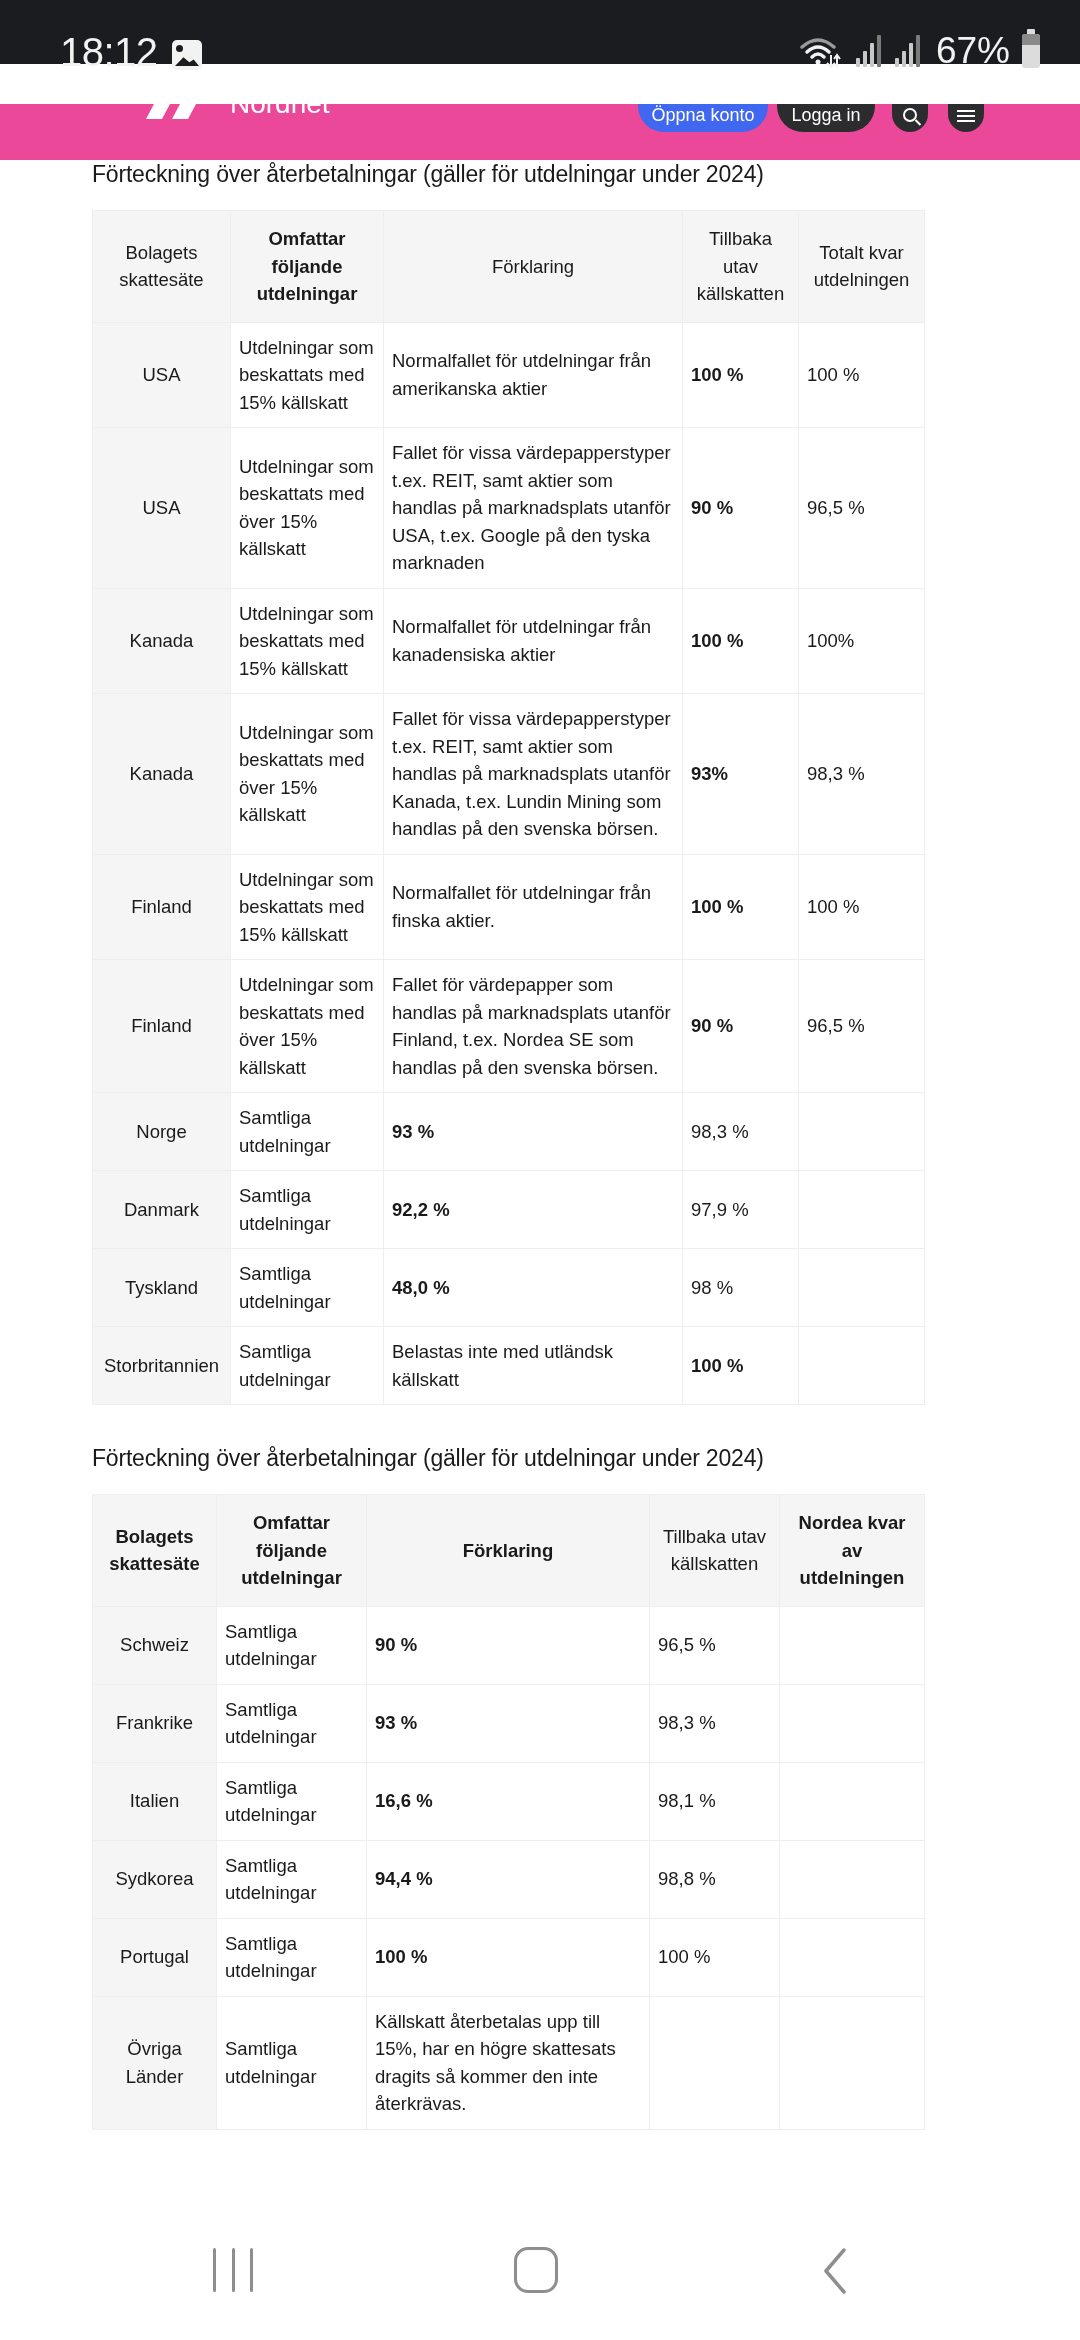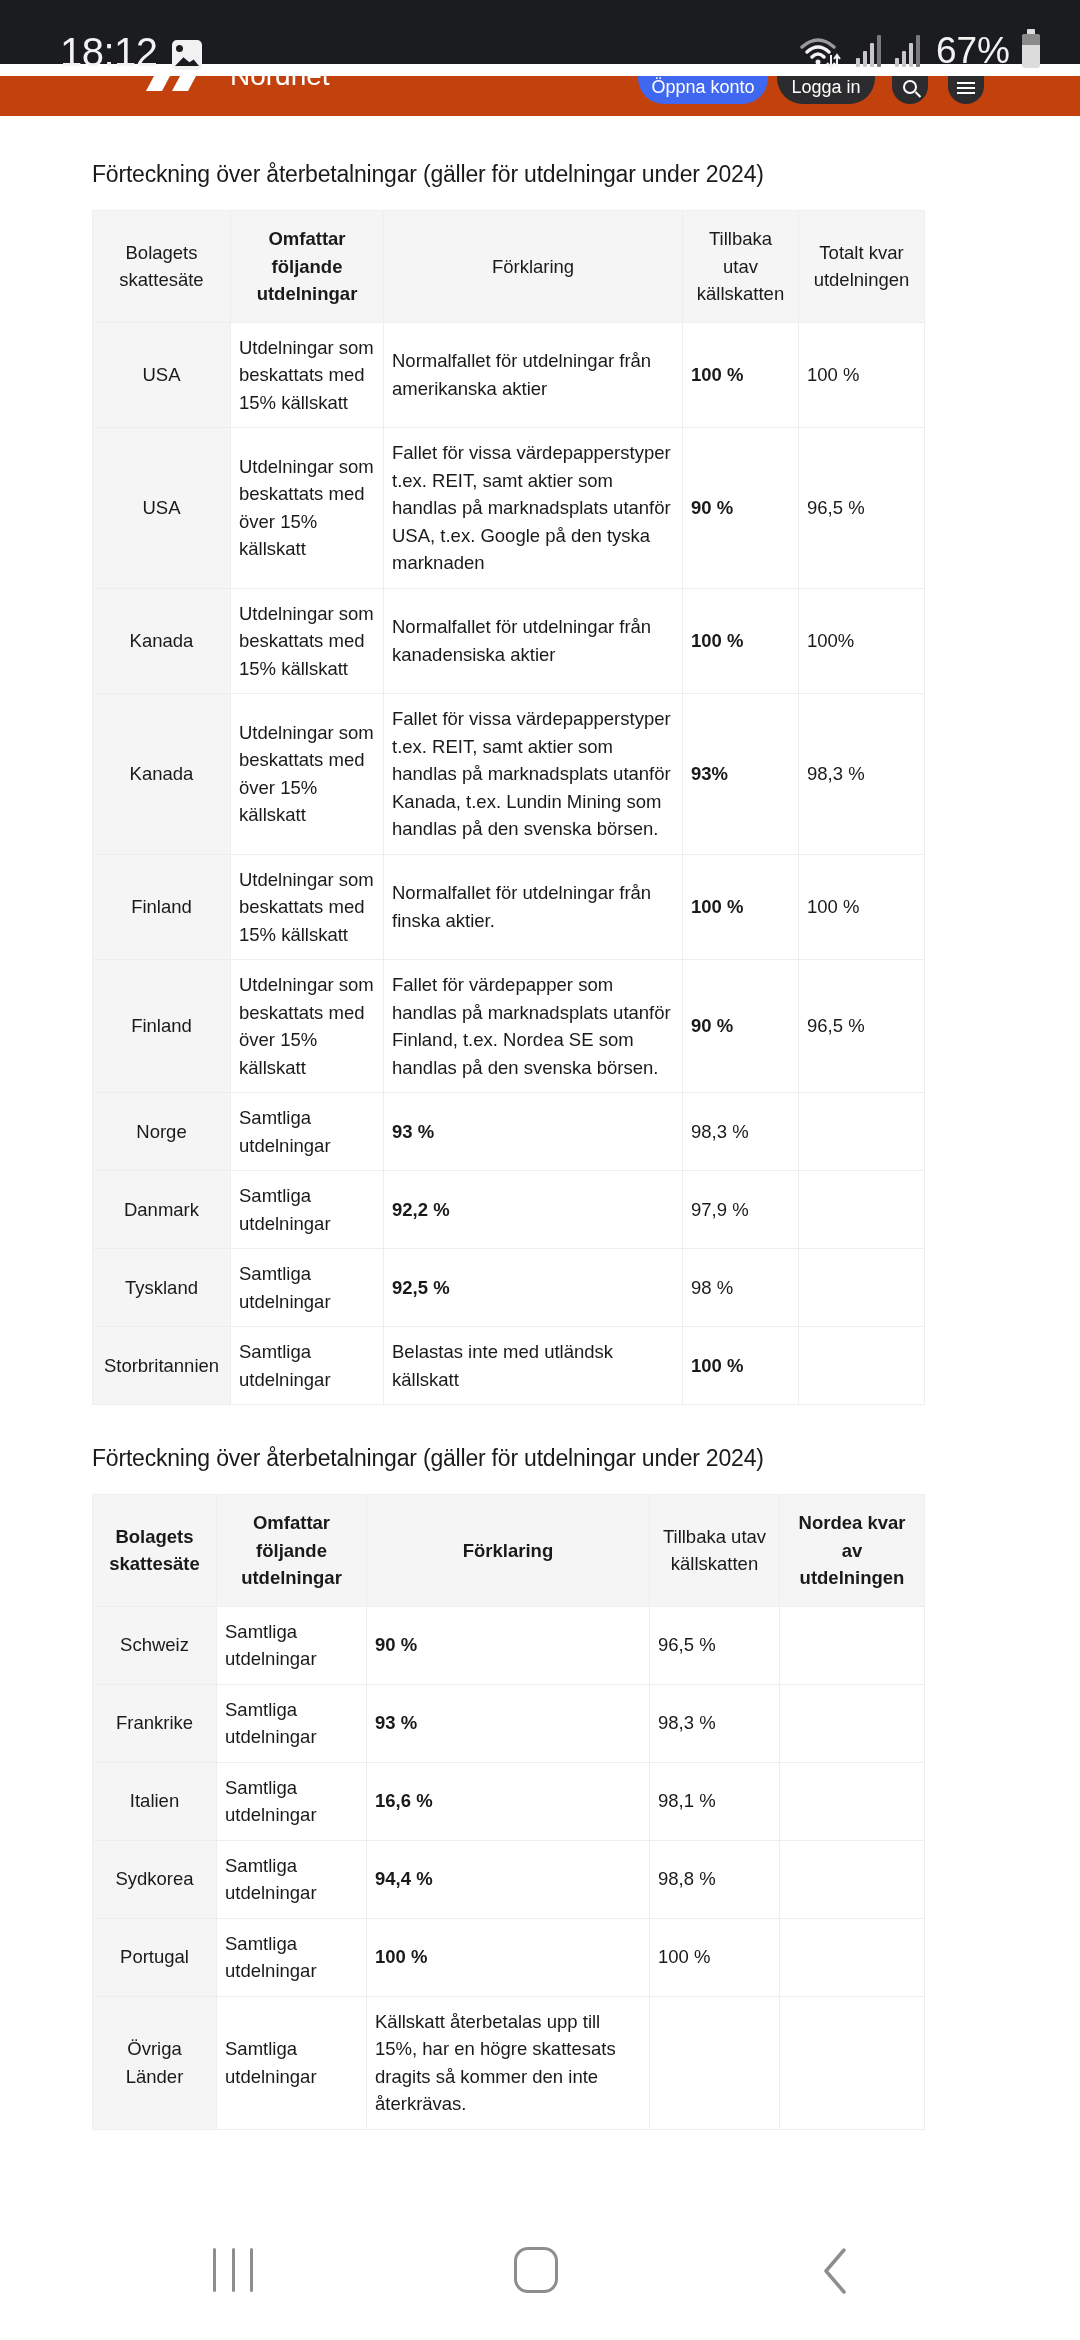--- a/index.html
+++ b/index.html
@@ -19,22 +19,22 @@
   .wifi-icon { width: 44px; height: 36px; position: relative; }
   .signal-icon { display: flex; align-items: flex-end; gap: 3px; height: 32px; margin-left: 6px; }
   .signal-icon span { display: block; width: 4px; background: #c8c8c8; border-radius: 1px; }
   .status-battery-text { font-size: 37px; margin-left: 8px; }
   .battery-icon { width: 18px; height: 34px; border-radius: 3px; background: #dcdcdc; position: relative; margin-left: 4px; }
   .battery-icon::before { content: ""; position: absolute; top: -5px; left: 5px; width: 8px; height: 5px; background: #dcdcdc; border-radius: 1px 1px 0 0; }
   .battery-icon::after { content: ""; position: absolute; top: 0; left: 0; width: 18px; height: 11px; background: #8a8a8a; border-radius: 3px 3px 0 0; }
 
   
   .site-header {
-    position: absolute; top: 76px; left: 0; width: 1080px; height: 40px;
-    background: #c2410c; overflow: hidden;
+    position: absolute; top: 104px; left: 0; width: 1080px; height: 56px;
+    background: #ec4899; overflow: hidden;
   }
   .logo { position: absolute; left: 150px; top: -16px; display: flex; align-items: center; gap: 16px; }
   .logo-mark { width: 64px; height: 30px; position: relative; }
   .logo-mark span { position: absolute; top: 0; height: 30px; background: #fff; }
   .logo-mark .a { left: 4px; width: 16px; transform: skewX(-28deg); }
   .logo-mark .b { left: 30px; width: 16px; transform: skewX(-28deg); }
   .logo-text { color: #fff; font-size: 28px; }
   .btn-open { position: absolute; left: 638px; top: -24px; width: 130px; height: 52px; border-radius: 26px; background: #3f67f0; color: #fff; font-size: 18px; border: none; display: flex; align-items: center; justify-content: center; padding-top: 18px; }
   .btn-login { position: absolute; left: 777px; top: -24px; width: 98px; height: 52px; border-radius: 26px; background: #2c2c2e; color: #fff; font-size: 18px; border: none; display: flex; align-items: center; justify-content: center; padding-top: 18px; }
   .btn-icon { position: absolute; top: -24px; width: 36px; height: 52px; border-radius: 18px; background: #2c2c2e; color: #fff; border: none; display: flex; align-items: flex-end; justify-content: center; padding-bottom: 10px; }
@@ -187,21 +187,21 @@
         <tr>
           <td class="country">Danmark</td>
           <td>Samtliga utdelningar</td>
           <td class="val-bold">92,2 %</td>
           <td>97,9 %</td>
           <td></td>
         </tr>
         <tr>
           <td class="country">Tyskland</td>
           <td>Samtliga utdelningar</td>
-          <td class="val-bold">92,5 %</td>
+          <td class="val-bold">48,0 %</td>
           <td>98 %</td>
           <td></td>
         </tr>
         <tr>
           <td class="country">Storbritannien</td>
           <td>Samtliga utdelningar</td>
           <td>Belastas inte med utländsk källskatt</td>
           <td class="val-bold">100 %</td>
           <td></td>
         </tr>

